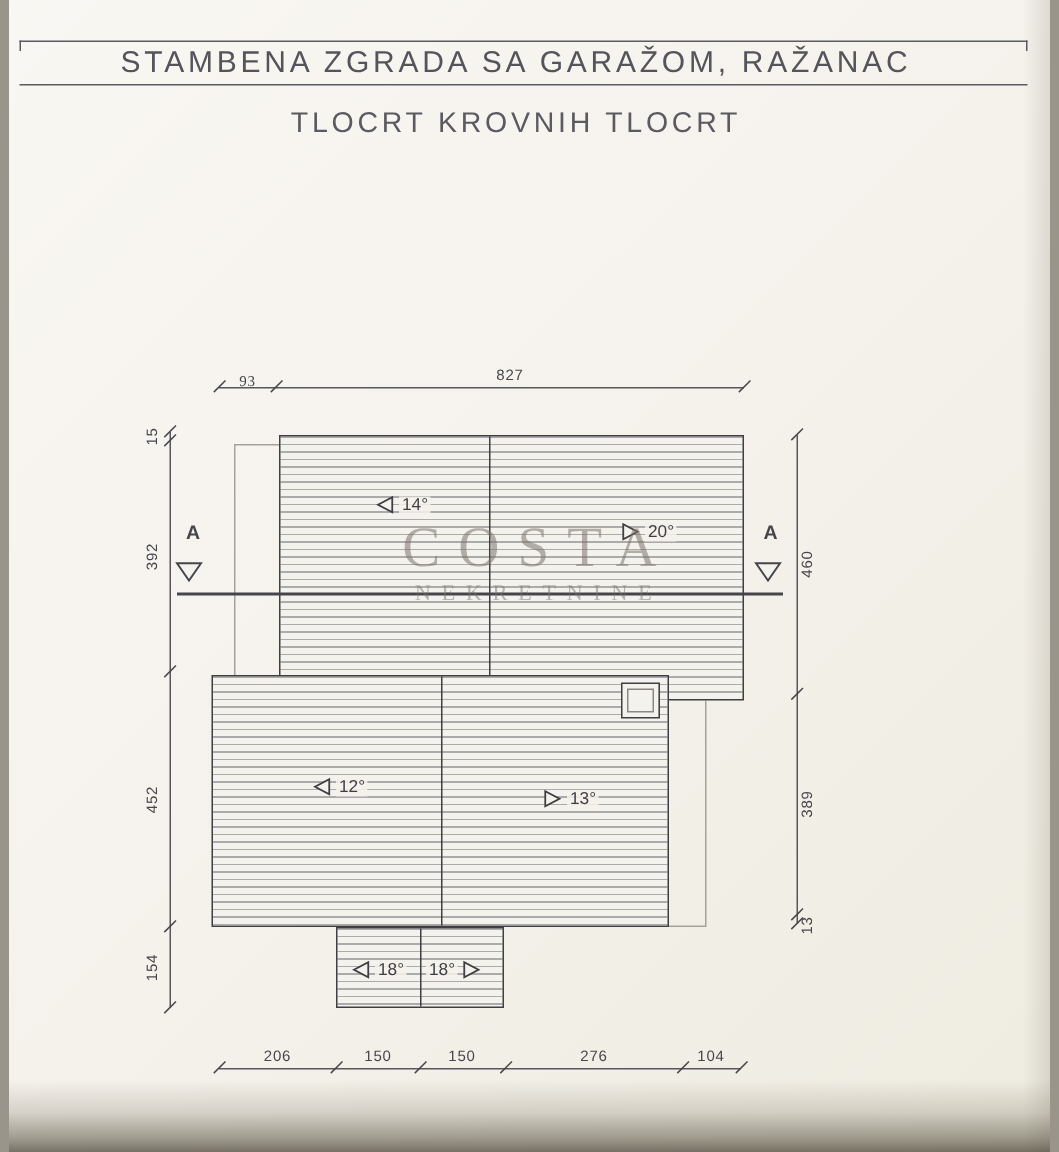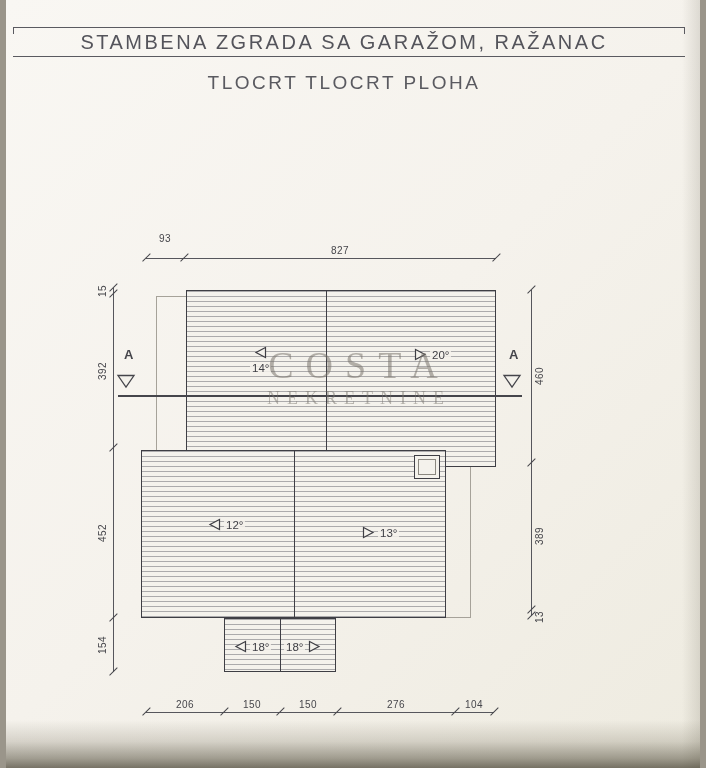--- a/index.html
+++ b/index.html
@@ -41,40 +41,40 @@
   .tk{position:absolute;width:11px;height:1.2px;background:#46464b;
       transform:rotate(-45deg);z-index:6;}
   .dt{position:absolute;font-size:10px;letter-spacing:.5px;color:#46464b;
       transform:translate(-50%,-100%);white-space:nowrap;z-index:6;}
   .dtv{position:absolute;font-size:10px;letter-spacing:.5px;color:#46464b;
       transform:translate(-50%,-50%) rotate(-90deg);white-space:nowrap;z-index:6;}
   
   .wm{position:absolute;left:12px;right:0;top:346px;text-align:center;z-index:8;pointer-events:none;}
   .wm-main{font-family:"Liberation Serif", serif;font-size:38px;letter-spacing:12px;
       color:rgba(122,117,109,0.55);line-height:1;}
-  .wm-sub{font-family:"Liberation Serif", serif;font-size:18px;letter-spacing:7px;
+  .wm-sub{font-family:"Liberation Serif", serif;font-size:15px;letter-spacing:7px;
       color:rgba(122,117,109,0.50);margin-top:4px;}
   
   .scan-shadow{position:absolute;left:0;right:0;bottom:0;height:48px;z-index:9;pointer-events:none;
       background:linear-gradient(to bottom, rgba(120,114,96,0) 0%,
         rgba(120,114,96,0.25) 45%, rgba(92,87,70,0.55) 80%, rgba(70,65,50,0.72) 100%);}
   .edge-shade{position:absolute;top:0;right:0;bottom:0;width:18px;z-index:9;pointer-events:none;
       background:linear-gradient(to right, rgba(110,105,90,0) 0%, rgba(110,105,90,0.18) 100%);}
 </style>
 </head>
 <body>
 
 <div class="page">
 
   <div class="rule" style="left:7px;top:27px;width:672px;"></div>
   <div class="rtick" style="left:7px;top:27px;"></div>
   <div class="rtick" style="left:678px;top:27px;"></div>
   <div class="title">STAMBENA ZGRADA SA GARAŽOM, RAŽANAC</div>
   <div class="rule" style="left:7px;top:56px;width:672px;"></div>
-  <div class="subtitle">TLOCRT TLOCRT PLOHA</div>
+  <div class="subtitle">TLOCRT KROVNIH TLOCRT</div>
 
   <div class="outline"></div>
 
   <div class="roof roof-upper">
     <div class="ridge" style="left:45%;"></div>
   </div>
 
   <div class="secline"></div>
   <div class="seclabel" style="left:118px;top:347px;">A</div>
   <svg class="sectri" style="left:110px;top:374px;" width="20" height="15">
@@ -87,21 +87,21 @@
 
   <div class="roof roof-lower">
     <div class="ridge" style="left:50%;"></div>
   </div>
   <div class="chimney"></div>
 
   <div class="roof roof-porch">
     <div class="ridge" style="left:50%;"></div>
   </div>
 
-  <div class="slope" style="left:244px;top:346px;flex-direction:column;">
+  <div class="slope" style="left:244px;top:330px;">
     <svg width="13" height="13">
         <polygon points="11.5,1.5 11.5,11.5 2,6.5" fill="#f4f2ec" stroke="#3e3e44" stroke-width="1.2"></polygon>
       </svg>
     <span>14°</span>
   </div>
   <div class="slope" style="left:408px;top:348px;">
     <svg width="13" height="13">
         <polygon points="1.5,1.5 1.5,11.5 11,6.5" fill="#f4f2ec" stroke="#3e3e44" stroke-width="1.2"></polygon>
       </svg>
     <span>20°</span>
@@ -128,21 +128,21 @@
     <span>18°</span>
     <svg width="13" height="13">
         <polygon points="1.5,1.5 1.5,11.5 11,6.5" fill="#f4f2ec" stroke="#3e3e44" stroke-width="1.2"></polygon>
       </svg>
   </div>
 
   <div class="dl" style="left:140px;top:258px;width:350px;height:1px;"></div>
   <div class="tk" style="left:134.5px;top:257.4px;"></div>
   <div class="tk" style="left:172.5px;top:257.4px;"></div>
   <div class="tk" style="left:484.5px;top:257.4px;"></div>
-  <div class="dt" style="left:159px;top:244px;">93</div>
+  <div class="dt" style="left:159px;top:260px;font-family:Liberation Serif, serif;">93</div>
   <div class="dt" style="left:334px;top:256px;text-align:right;">827</div>
 
   <div class="dl" style="left:140px;top:712px;width:348px;height:1px;"></div>
   <div class="tk" style="left:134.5px;top:711.4px;"></div>
   <div class="tk" style="left:212.5px;top:711.4px;"></div>
   <div class="tk" style="left:268.5px;top:711.4px;"></div>
   <div class="tk" style="left:325.5px;top:711.4px;"></div>
   <div class="tk" style="left:443.5px;top:711.4px;"></div>
   <div class="tk" style="left:482.5px;top:711.4px;"></div>
   <div class="dt" style="left:179px;top:710px;">206</div>

